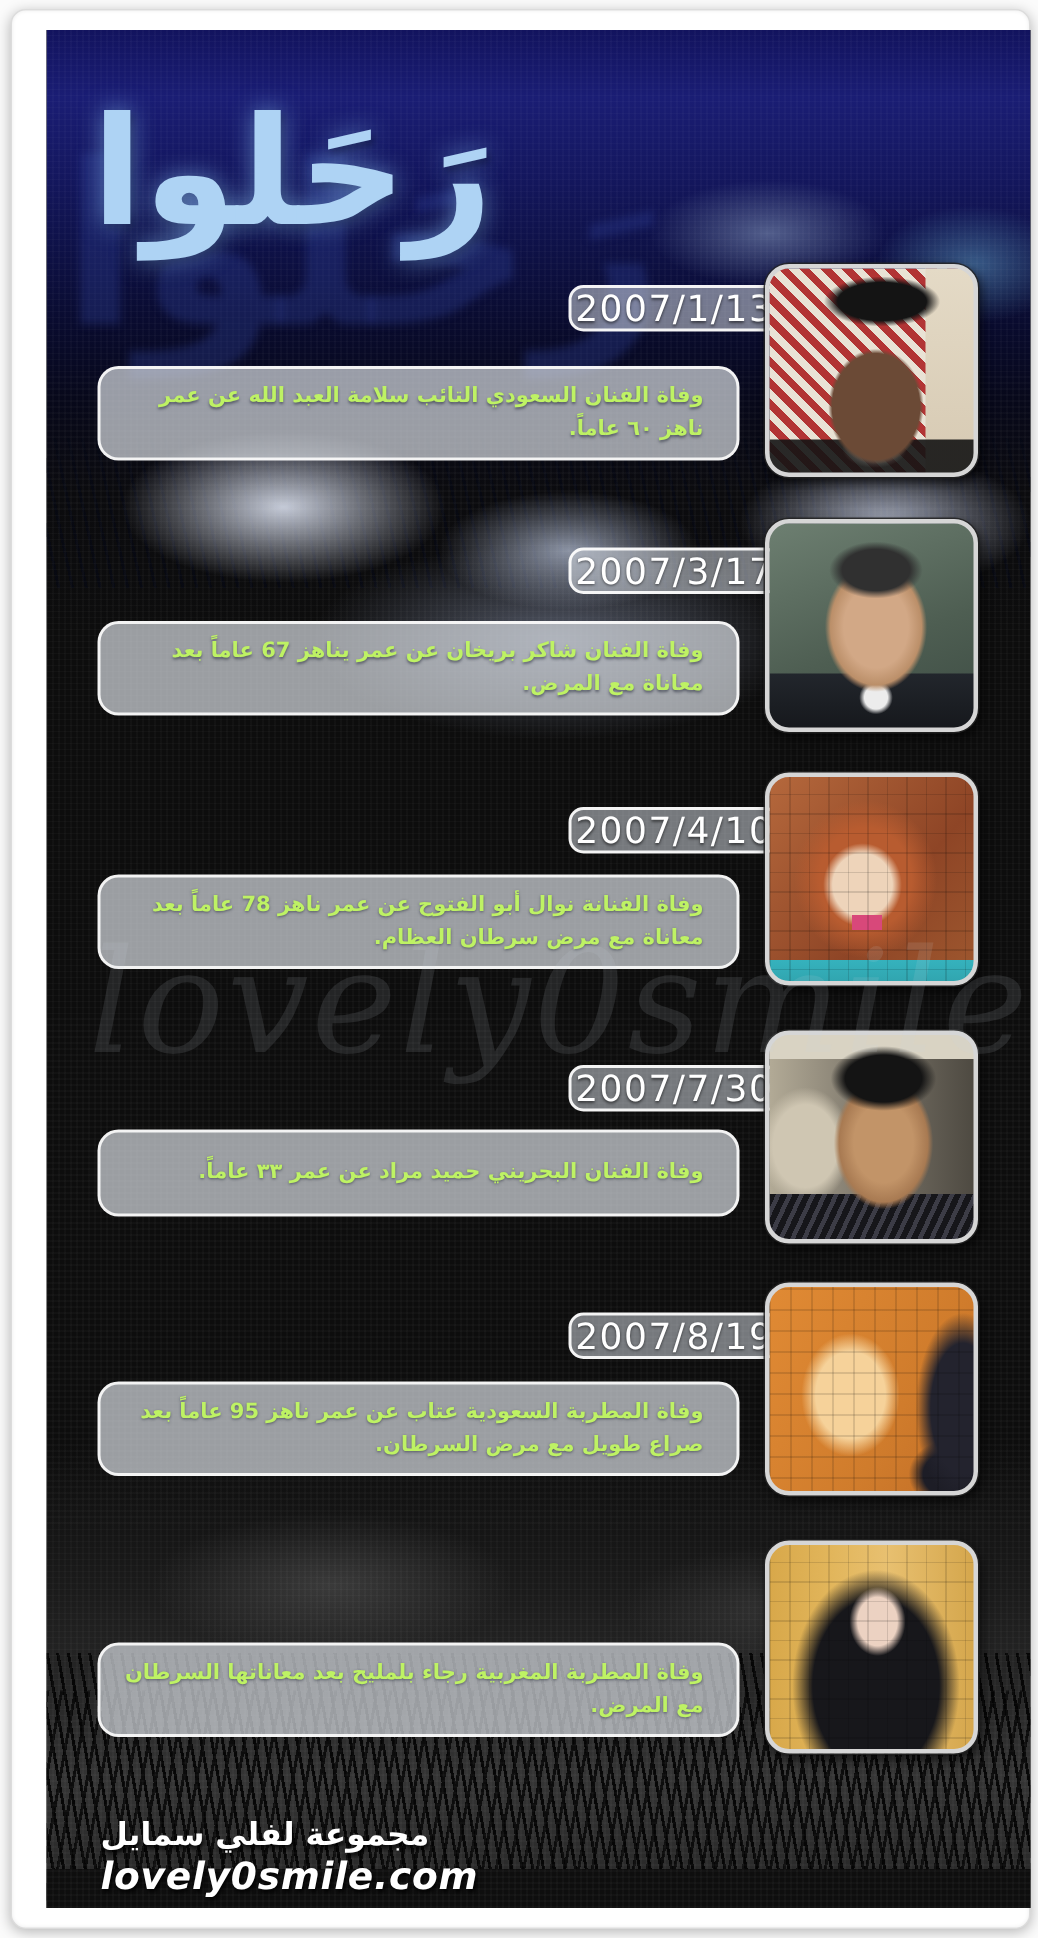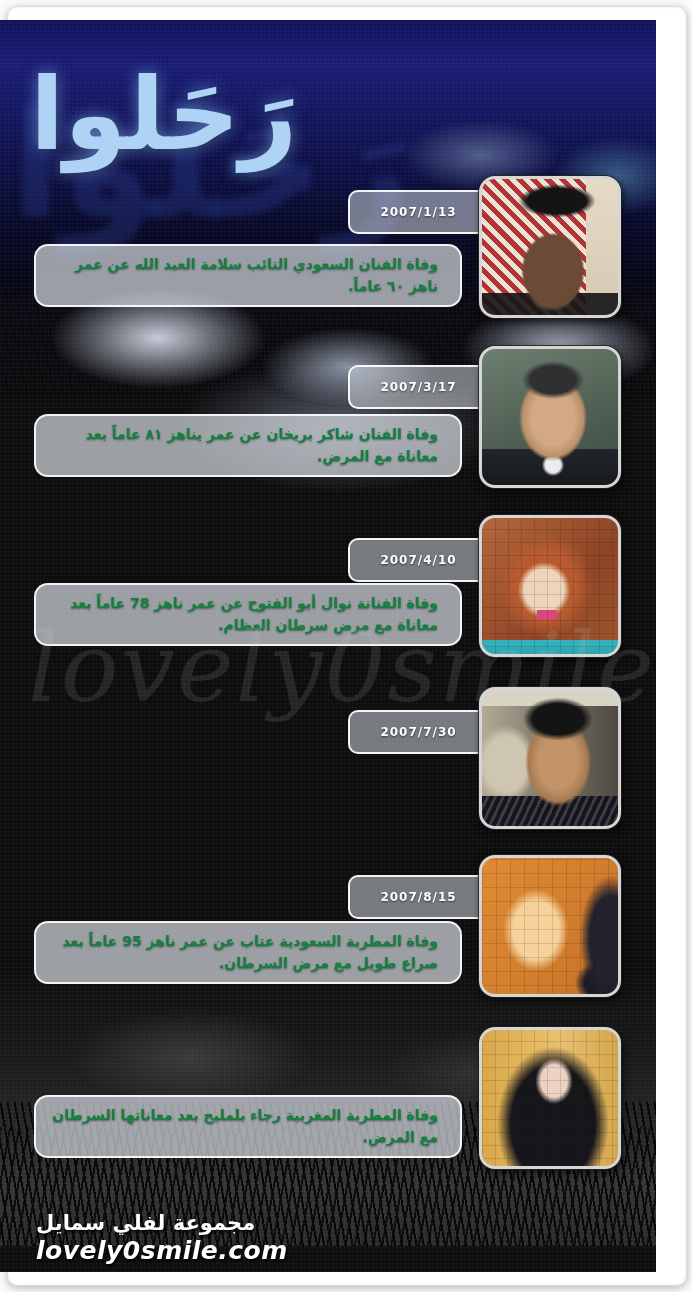--- a/index.html
+++ b/index.html
@@ -9,21 +9,21 @@
     font-family:"DejaVu Sans",sans-serif;
   }
   
   #frame{
     position:absolute;left:7px;top:6px;width:678px;height:1278px;
     background:#ffffff;border:1px solid #dcdcdc;border-radius:10px;
     box-shadow:0 2px 9px rgba(0,0,0,.28), inset 0 0 3px rgba(0,0,0,.08);
   }
   
   #content{
-    position:absolute;left:0;top:20px;width:656px;height:1252px;
+    position:absolute;left:31px;top:20px;width:656px;height:1252px;
     background:#0d0d0d;overflow:hidden;
   }
   
   #content::after{
     content:"";position:absolute;inset:0;z-index:1;pointer-events:none;
     background-image:
       repeating-linear-gradient(0deg, rgba(255,255,255,.025) 0 1px, transparent 1px 4px),
       repeating-linear-gradient(90deg, rgba(255,255,255,.025) 0 1px, transparent 1px 4px);
   }
   
@@ -74,34 +74,34 @@
     text-shadow:0 0 16px rgba(130,180,235,.65), 2px 3px 5px rgba(0,0,40,.6);
   }
   
   .watermark{
     position:absolute;left:28px;top:592px;z-index:6;white-space:nowrap;
     font-family:"DejaVu Serif",serif;font-style:italic;font-size:96px;
     color:rgba(205,210,222,.12);letter-spacing:2px;pointer-events:none;
   }
   
   .badge{
-    position:absolute;left:348px;width:141px;height:44px;z-index:3;box-sizing:border-box;
+    position:absolute;left:348px;width:141px;height:31px;z-index:3;box-sizing:border-box;
     background:rgba(206,211,218,.55);border:2px solid rgba(255,255,255,.92);
     border-radius:10px;display:flex;align-items:center;justify-content:center;
-    color:#fff;font-size:12px;font-weight:bold;letter-spacing:1px;direction:ltr;
+    color:#fff;font-size:24px;font-weight:normal;letter-spacing:1px;direction:ltr;
     text-shadow:0 1px 2px rgba(0,0,0,.55);
   }
   .b1{top:170px}.b2{top:345px}.b3{top:518px}.b4{top:690px}.b5{top:855px}.b6{top:1028px}
   
   .bubble{
     position:absolute;left:34px;width:428px;z-index:4;box-sizing:border-box;
     background:rgba(211,215,221,.72);border:2px solid rgba(255,255,255,.88);
     border-radius:14px;display:flex;align-items:center;
     padding:8px 22px 8px 16px;direction:rtl;text-align:right;
-    color:#15803d;font-size:14px;font-weight:bold;line-height:1.55;
+    color:#bef264;font-size:14px;font-weight:bold;line-height:1.55;
     text-shadow:0 1px 2px rgba(35,40,55,.6);
   }
   .t1{top:224px;min-height:56px}.t2{top:394px;min-height:58px}.t3{top:563px;min-height:58px}
   .t4{top:733px;min-height:58px}.t5{top:901px;min-height:58px}.t6{top:1075px;min-height:56px}
   
   .photo{
     position:absolute;left:479px;width:142px;height:142px;z-index:5;box-sizing:border-box;
     border:3px solid #d6d6d6;border-radius:16px;overflow:hidden;
     box-shadow:0 0 0 1px rgba(35,35,35,.85), 2px 3px 8px rgba(0,0,0,.7);
     background-repeat:no-repeat;
@@ -208,31 +208,32 @@
       <span class="title-text">رَحَلوا</span>
     </div>
 
     <div class="watermark">lovely0smile.com</div>
 
     <div class="badge b1">2007/1/13</div>
     <div class="bubble t1">وفاة الفنان السعودي التائب سلامة العبد الله عن عمر ناهز ٦٠ عاماً.</div>
     <div class="photo ph1" title="man-wearing-red-white-keffiyeh"></div>
 
     <div class="badge b2">2007/3/17</div>
-    <div class="bubble t2">وفاة الفنان شاكر بريخان عن عمر يناهز ٨١ عاماً بعد معاناة مع المرض.</div>
+    <div class="bubble t2">وفاة الفنان شاكر بريخان عن عمر يناهز 67 عاماً بعد معاناة مع المرض.</div>
     <div class="photo ph2" title="elderly-man-in-dark-suit"></div>
 
     <div class="badge b3">2007/4/10</div>
     <div class="bubble t3">وفاة الفنانة نوال أبو الفتوح عن عمر ناهز 78 عاماً بعد معاناة مع مرض سرطان العظام.</div>
     <div class="photo ph3" title="blurred-portrait-red-haired-woman"></div>
 
     <div class="badge b4">2007/7/30</div>
+    <div class="bubble t4">وفاة الفنان البحريني حميد مراد عن عمر ٣٣ عاماً.</div>
     <div class="photo ph4" title="smiling-young-man-in-car"></div>
 
-    <div class="badge b5">2007/8/15</div>
+    <div class="badge b5">2007/8/19</div>
     <div class="bubble t5">وفاة المطربة السعودية عتاب عن عمر ناهز 95 عاماً بعد صراع طويل مع مرض السرطان.</div>
     <div class="photo ph5" title="blurred-portrait-orange-tones"></div>
 
     <div class="bubble t6">وفاة المطربة المغربية رجاء بلمليح بعد معاناتها السرطان مع المرض.</div>
     <div class="photo ph6" title="blurred-woman-in-black-hijab"></div>
 
     <div class="footer">
       <div class="footer-ar">مجموعة لفلي سمايل</div>
       <div class="footer-url">lovely0smile.com</div>
     </div>

